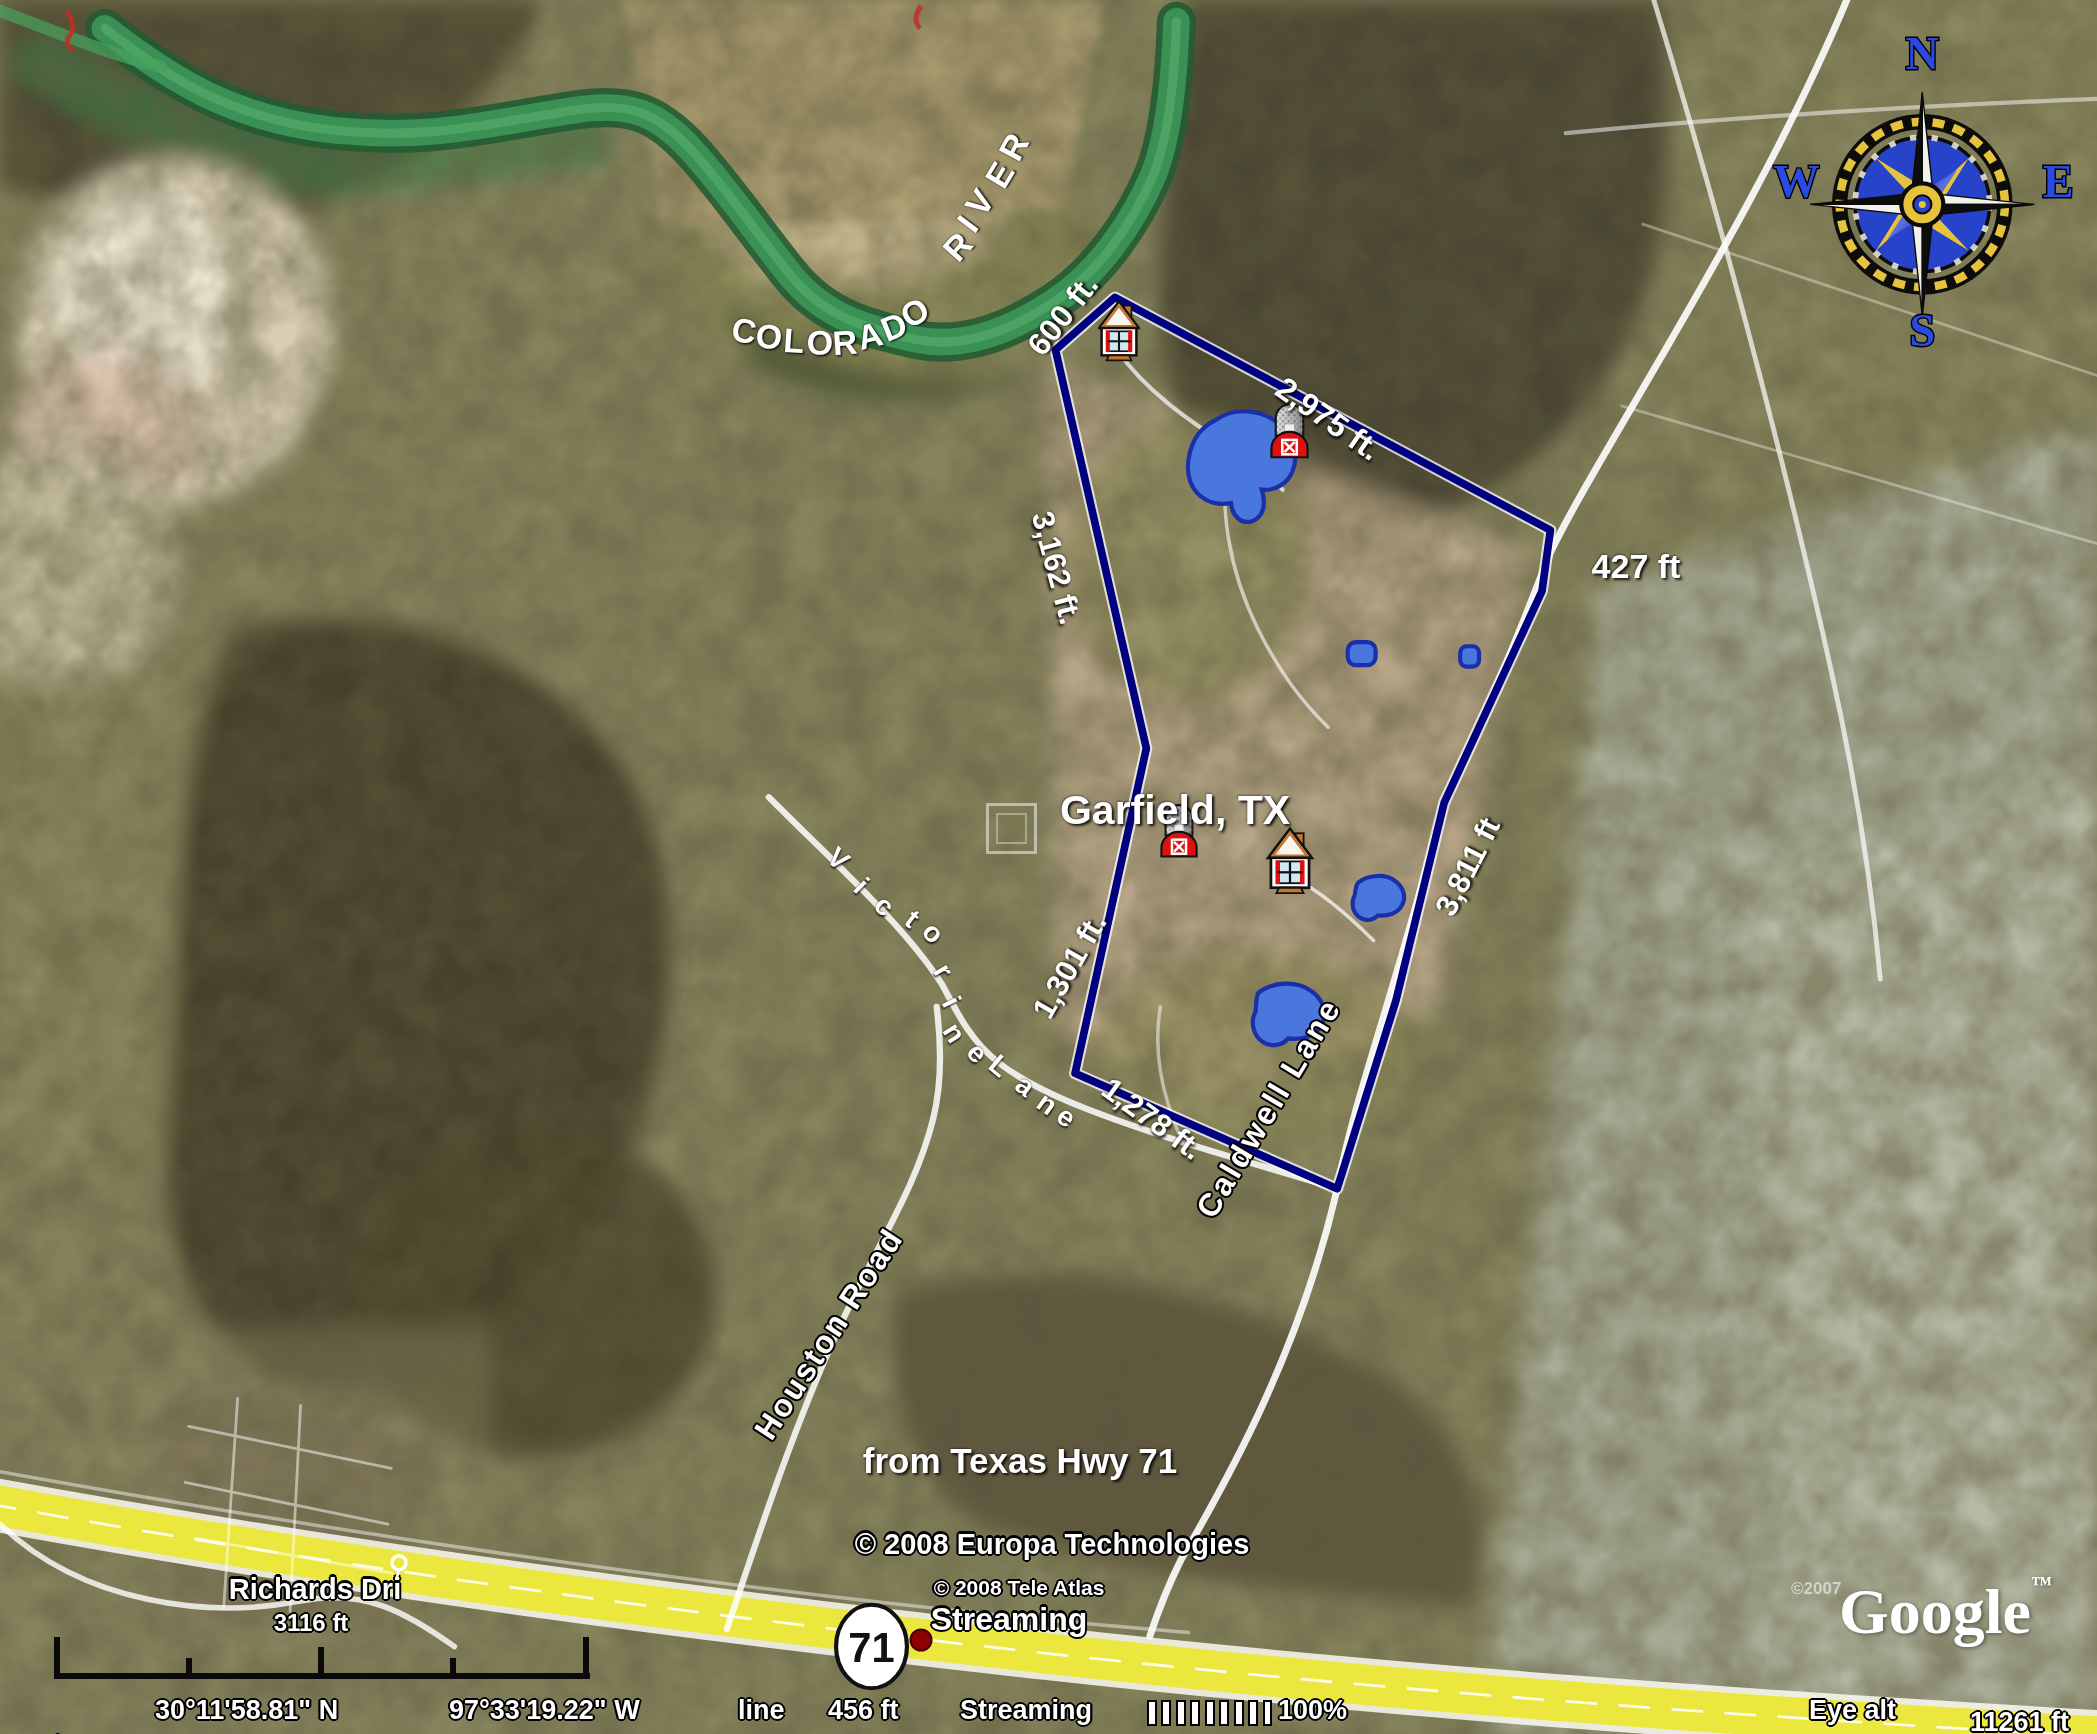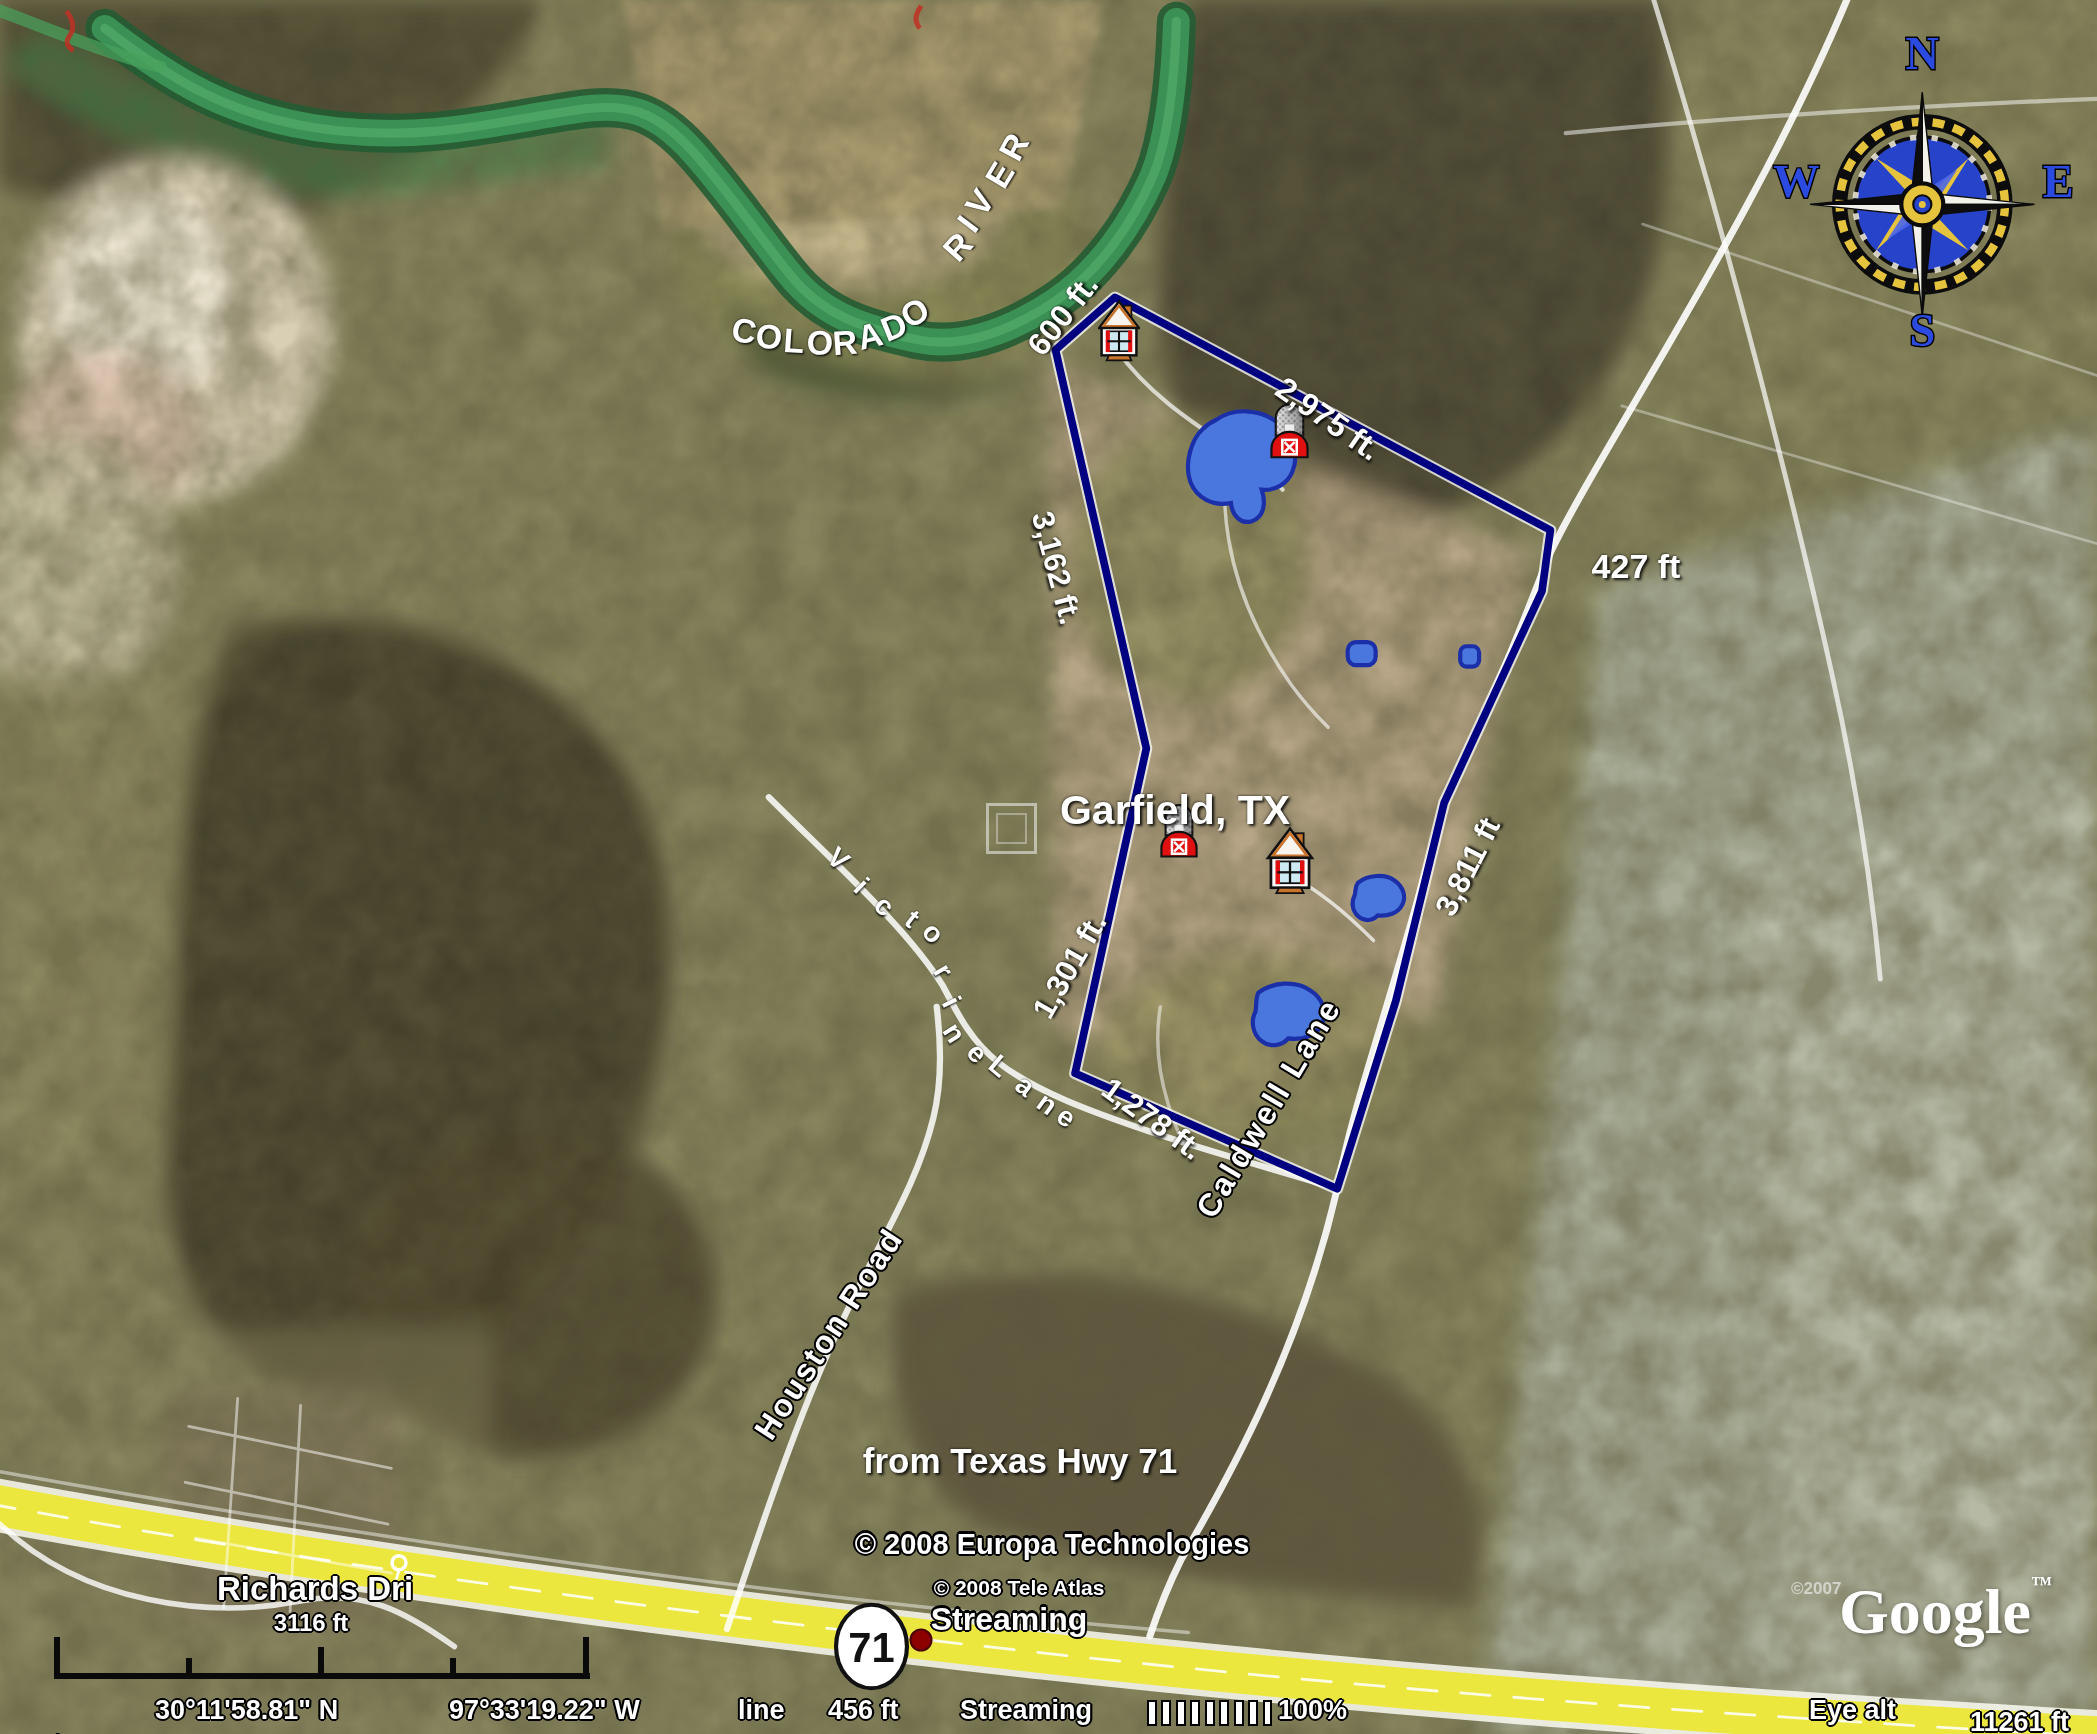--- a/index.html
+++ b/index.html
@@ -269,21 +269,21 @@
   <div class="lbl soft" style="left:1328px;top:419px;font-size:32px;transform:translate(-50%,-50%) rotate(35deg);">2,975 ft.</div>
   <div class="lbl soft" style="left:1636px;top:566px;font-size:34px;transform:translate(-50%,-50%);">427 ft</div>
   <div class="lbl soft" style="left:1056px;top:568px;font-size:31px;transform:translate(-50%,-50%) rotate(75deg);">3,162 ft.</div>
   <div class="lbl soft" style="left:1468px;top:867px;font-size:31px;transform:translate(-50%,-50%) rotate(-63deg);">3,811 ft</div>
   <div class="lbl soft" style="left:1070px;top:966px;font-size:31px;transform:translate(-50%,-50%) rotate(-60deg);">1,301 ft.</div>
   <div class="lbl soft" style="left:1152px;top:1119px;font-size:31px;transform:translate(-50%,-50%) rotate(36deg);">1,278 ft.</div>
 
   <div class="lbl soft" style="left:1175px;top:810px;font-size:41px;transform:translate(-50%,-50%);">Garfield, TX</div>
   <div class="lbl hard" style="left:1269px;top:1108px;font-size:32px;letter-spacing:2.8px;transform:translate(-50%,-50%) rotate(-59deg);">Caldwell Lane</div>
   <div class="lbl hard" style="left:829px;top:1334px;font-size:32px;letter-spacing:2.1px;transform:translate(-50%,-50%) rotate(-57deg);">Houston Road</div>
-  <div class="lbl hard" style="left:315px;top:1589px;font-size:33px;transform:translate(-50%,-50%);">Richards Dri</div>
+  <div class="lbl hard" style="left:315px;top:1589px;font-size:29px;transform:translate(-50%,-50%);">Richards Dri</div>
   <svg style="position:absolute;left:387px;top:1553px;" width="24" height="28" viewBox="0 0 34 40">
     <circle cx="17" cy="14" r="10" fill="none" stroke="#fff" stroke-width="5"></circle>
     <line x1="17" y1="24" x2="13" y2="38" stroke="#fff" stroke-width="4"></line>
   </svg>
 
   <div class="lbl soft" style="left:1020px;top:1461px;font-size:35px;transform:translate(-50%,-50%);">from Texas Hwy 71</div>
 
   <div class="lbl hard" style="left:1052px;top:1544px;font-size:29px;transform:translate(-50%,-50%);">© 2008 Europa Technologies</div>
   <div class="lbl hard" style="left:1019px;top:1588px;font-size:21px;transform:translate(-50%,-50%);">© 2008 Tele Atlas</div>
   <div id="imagery-year">©2007</div>

